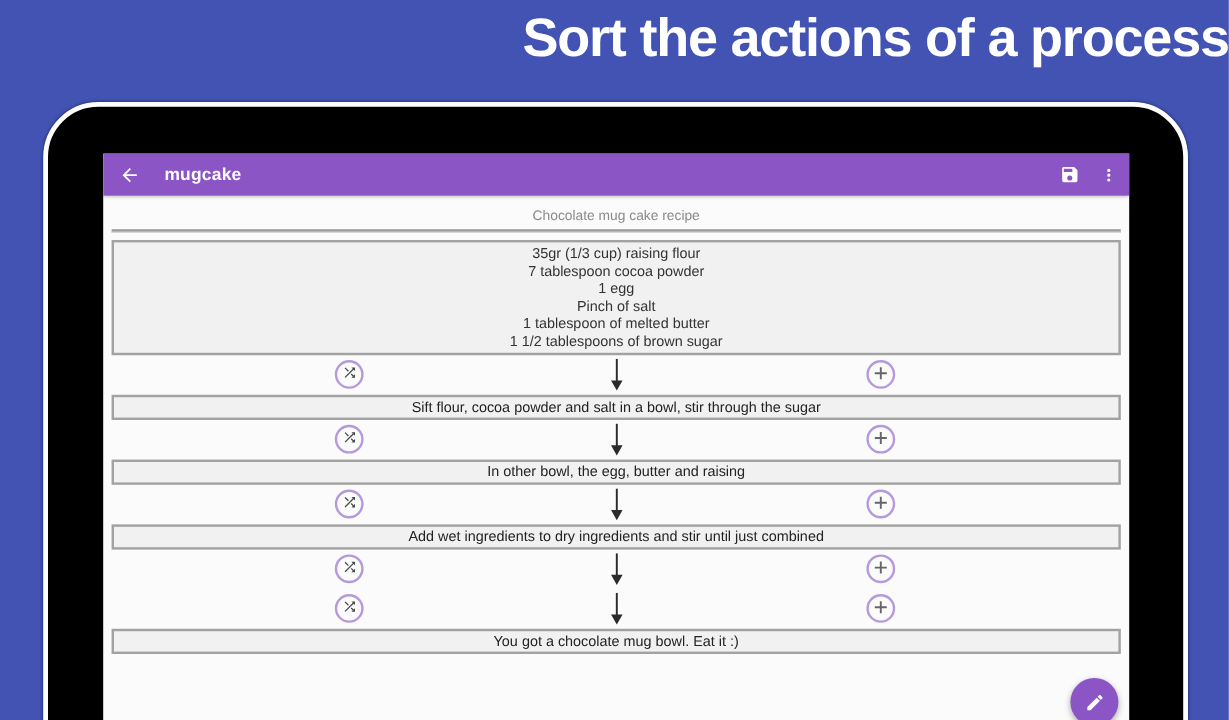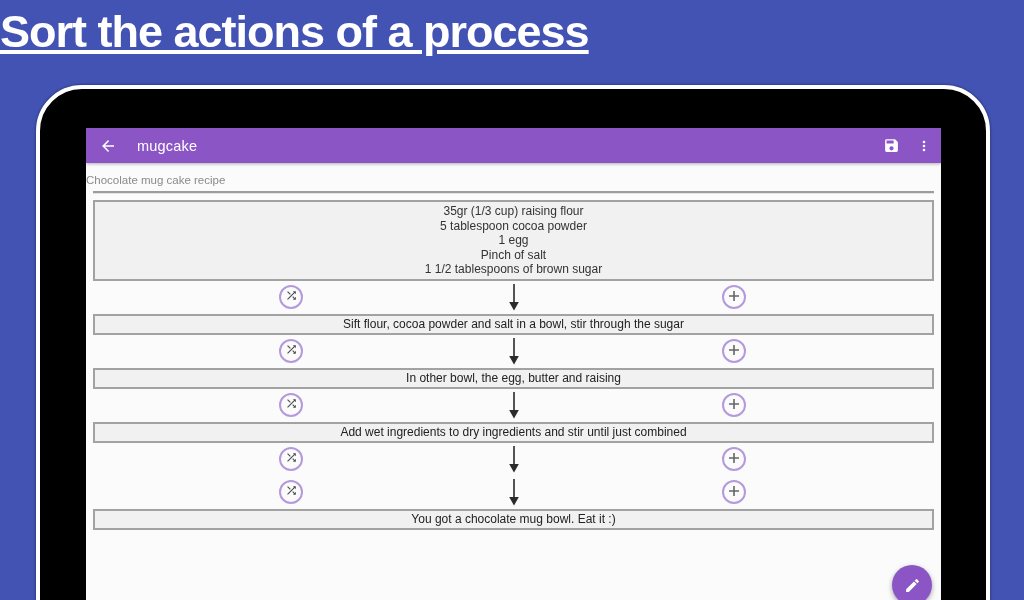--- a/index.html
+++ b/index.html
@@ -2,42 +2,42 @@
 <html><head>
 <meta charset="utf-8">
 <style>
   html,body{margin:0;padding:0}
   body{
     width:1024px;height:600px;overflow:hidden;position:relative;
     background:#4253b4;
     font-family:"Liberation Sans",sans-serif;
   }
   .banner{
-    position:absolute;top:6px;left:0;width:1024px;text-align:left;
-    color:#ffffff;font-size:45px;font-weight:700;letter-spacing:-1px;text-decoration:underline;
+    position:absolute;top:6px;left:0;width:1024px;text-align:right;
+    color:#ffffff;font-size:45px;font-weight:700;letter-spacing:-1px;
   }
   .tablet{
     position:absolute;left:36px;top:85px;width:954px;height:560px;
     box-sizing:border-box;background:#000;border:4px solid #ffffff;
     border-radius:46px;box-shadow:0 0 3px rgba(0,0,0,.55);
   }
   .screen{
     position:absolute;left:46px;top:39px;width:855px;height:480px;
     background:#fbfbfb;overflow:hidden;
   }
   .toolbar{
     height:35px;background:#8b55c6;display:flex;align-items:center;
     position:relative;z-index:2;box-shadow:0 1px 3px rgba(0,0,0,.3);
   }
   .back-btn{margin-left:13px;width:18px;height:18px;display:flex;align-items:center;cursor:pointer}
-  .tbar-title{color:#fff;font-size:14.5px;font-weight:400;margin-left:20px;letter-spacing:.2px}
+  .tbar-title{color:#fff;font-size:14.5px;font-weight:700;margin-left:20px;letter-spacing:.2px}
   .tbar-spacer{flex:1}
   .save-btn{width:17px;height:17px;margin-right:16px;cursor:pointer}
   .menu-btn{width:16px;height:16px;margin-right:9px;cursor:pointer}
-  .proc-title{margin-top:11px;font-size:11.5px;color:#8a8a8a}
+  .proc-title{margin-top:11px;text-align:center;font-size:11.5px;color:#8a8a8a}
   .underline{margin:5px 7px 0;height:2px;background:#9c9c9c;border-bottom:1px solid #e2e2e2}
   .box{margin:0 7px;background:#f1f1f1;border:2px solid #a2a2a2}
   .ingredients{margin-top:6px;padding:2px 12px;text-align:center;font-size:12px;color:#333;line-height:14.6px}
   .ing-line{white-space:nowrap}
   .step{height:17px;display:flex;align-items:center;justify-content:center;font-size:12px;color:#222;overflow:hidden}
   .action-row{height:33px;position:relative}
   .circle-btn{
     position:absolute;top:50%;transform:translateY(-50%);
     width:24px;height:24px;border-radius:50%;box-sizing:border-box;
     border:2px solid #b49add;background:transparent;padding:0;
@@ -78,23 +78,24 @@
             <path fill="#ffffff" d="M12,16A2,2 0 0,1 14,18A2,2 0 0,1 12,20A2,2 0 0,1 10,18A2,2 0 0,1 12,16M12,10A2,2 0 0,1 14,12A2,2 0 0,1 12,14A2,2 0 0,1 10,12A2,2 0 0,1 12,10M12,4A2,2 0 0,1 14,6A2,2 0 0,1 12,8A2,2 0 0,1 10,6A2,2 0 0,1 12,4Z"></path>
           </svg>
       </span>
     </div>
 
     <div class="proc-title">Chocolate mug cake recipe</div>
     <div class="underline"></div>
 
     <div class="box ingredients" id="ingredients">
         <div class="ing-line">35gr (1/3 cup) raising flour</div>
-        <div class="ing-line">5 tablespoon cocoa powder</div>
+        <div class="ing-line">7 tablespoon cocoa powder</div>
         <div class="ing-line">1 egg</div>
         <div class="ing-line">Pinch of salt</div>
+        <div class="ing-line">1 tablespoon of melted butter</div>
         <div class="ing-line">1 1/2 tablespoons of brown sugar</div>
       </div>
 
     <div id="steps">
         <div class="action-row">
           <button class="circle-btn shuffle-btn">
             <span><svg width="13" height="13" viewBox="0 0 24 24">
                 <path fill="#4a4a4a" d="M14.83,13.41L13.42,14.82L16.55,17.95L14.5,20H20V14.5L17.96,16.54L14.83,13.41M14.5,4L16.54,6.04L4,18.59L5.41,20L17.96,7.46L20,9.5V4M10.59,9.17L5.41,4L4,5.41L9.17,10.58L10.59,9.17Z"></path>
               </svg></span>
           </button>

